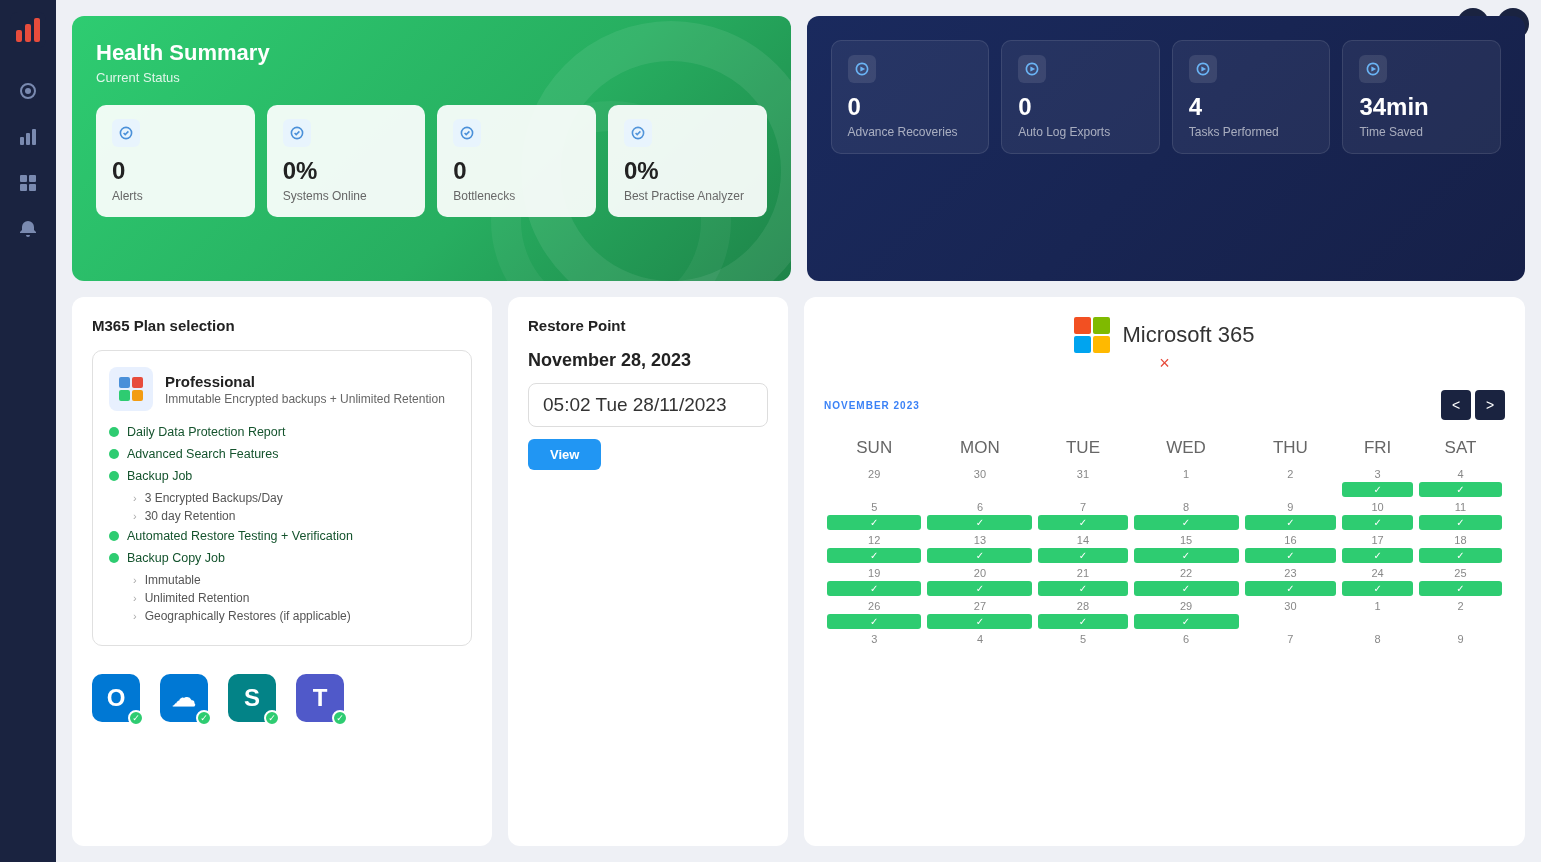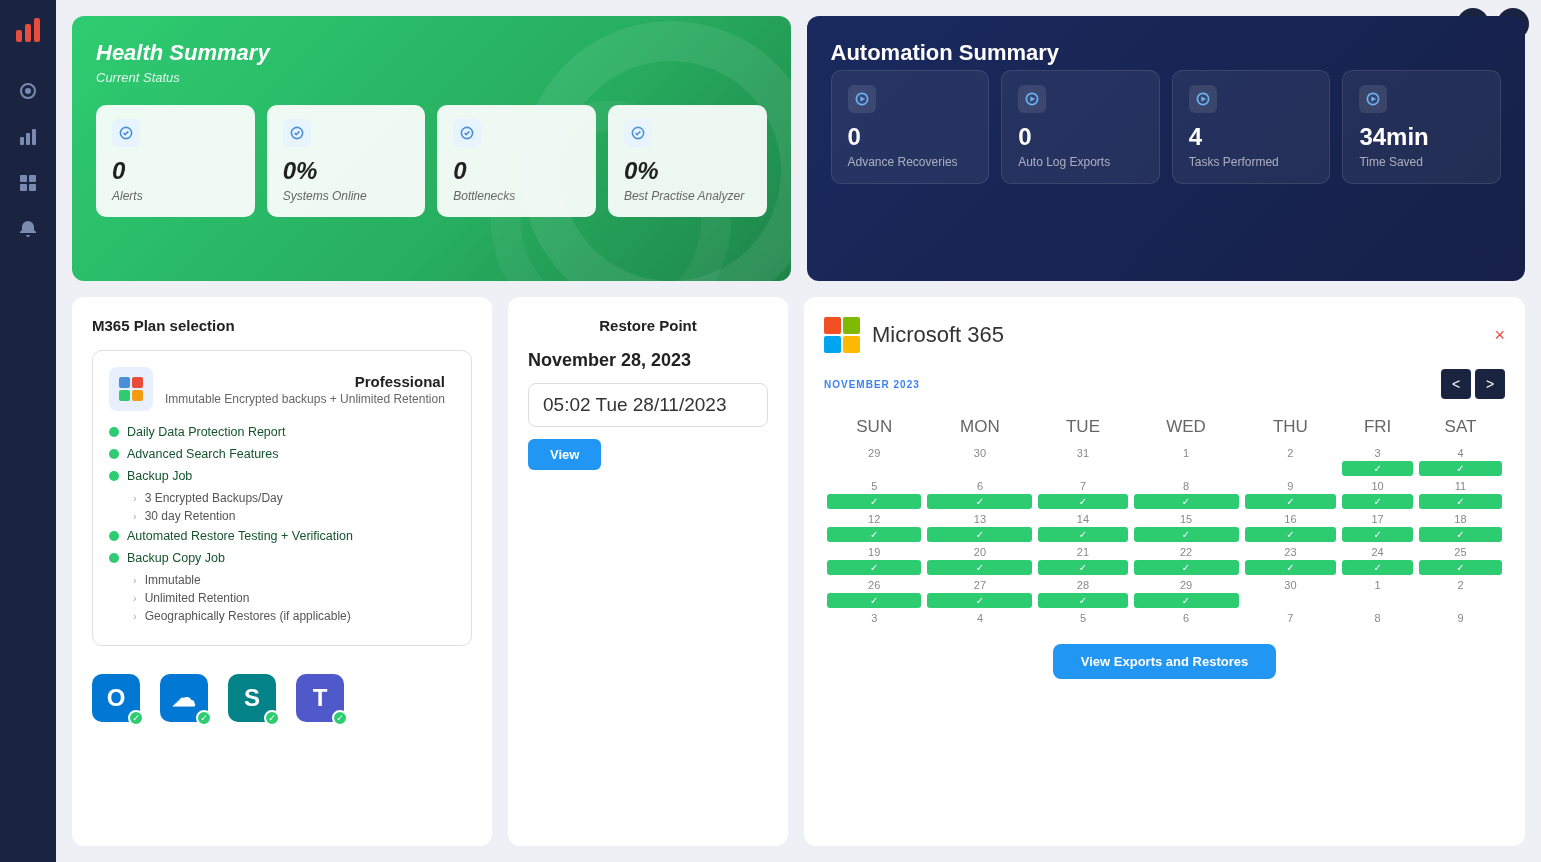--- a/index.html
+++ b/index.html
@@ -66,21 +66,20 @@
     }
 
     
     .health-summary {
       flex: 1;
       background: linear-gradient(135deg, #2ecc71 0%, #27ae60 60%, #1e8449 100%);
       border-radius: 12px;
       padding: 24px;
       position: relative;
       overflow: hidden;
-      font-style: italic;
     }
     .health-summary::after {
       content: '';
       position: absolute;
       right: -30px; bottom: -40px;
       width: 220px; height: 220px;
       border-radius: 50%;
       border: 40px solid rgba(255,255,255,0.08);
     }
     .health-summary::before {
@@ -156,21 +155,21 @@
       border-radius: 12px;
       padding: 20px;
       flex-shrink: 0;
     }
     .plan-card-title { font-size: 15px; font-weight: 600; color: #222; margin-bottom: 16px; }
     .plan-inner {
       border: 1px solid #e0e0e0;
       border-radius: 10px;
       padding: 16px;
     }
-    .plan-header { display: flex; align-items: center; gap: 12px; margin-bottom: 14px; text-align: right; }
+    .plan-header { display: flex; align-items: center; gap: 12px; margin-bottom: 14px; }
     .plan-icon-box {
       width: 44px; height: 44px;
       background: #e8f0fe;
       border-radius: 8px;
       display: flex; align-items: center; justify-content: center;
     }
     .plan-name { font-size: 15px; font-weight: 700; color: #222; }
     .plan-desc { font-size: 12px; color: #666; margin-top: 2px; }
 
     .plan-feature { display: flex; align-items: center; gap: 8px; font-size: 12.5px; color: #14532d; margin-bottom: 8px; }
@@ -199,21 +198,21 @@
       color: #fff;
     }
 
     
     .restore-card {
       flex: 0 0 280px;
       background: #fff;
       border-radius: 12px;
       padding: 20px;
     }
-    .restore-title { font-size: 15px; font-weight: 600; color: #222; margin-bottom: 16px; text-align: center; }
+    .restore-title { font-size: 15px; font-weight: 600; color: #222; margin-bottom: 16px; }
     .restore-date { font-size: 18px; font-weight: 600; color: #222; margin-bottom: 12px; }
     .restore-time-box {
       border: 1px solid #ddd;
       border-radius: 8px;
       padding: 10px 14px;
       font-size: 19px;
       color: #333;
       margin-bottom: 12px;
     }
     .view-btn {
@@ -231,20 +230,21 @@
     .calendar-card {
       flex: 1;
       background: #fff;
       border-radius: 12px;
       padding: 20px;
       position: relative;
     }
     .ms365-header {
       display: flex; align-items: center; justify-content: space-between;
       margin-bottom: 16px;
+      flex-direction: column;
     }
     .ms365-brand { display: flex; align-items: center; gap: 12px; }
     .ms365-logo { display: grid; grid-template-columns: 1fr 1fr; gap: 2px; width: 36px; height: 36px; }
     .ms365-logo-q { width: 17px; height: 17px; border-radius: 2px; }
     .ms365-name { font-size: 22px; font-weight: 300; color: #333; }
     .ms365-close { color: #e74c3c; font-size: 18px; cursor: pointer; }
 
     .cal-header { display: flex; align-items: center; justify-content: space-between; margin-bottom: 14px; }
     .cal-month { font-size: 10px; font-weight: 700; color: #3b82f6; letter-spacing: 1px; }
     .cal-nav { display: flex; gap: 4px; }
@@ -400,21 +400,20 @@
                 <path d="M7 10l2 2 4-4" stroke="#4a90d9" stroke-width="2" fill="none"></path>
               </svg>
     </div>
     <div class="stat-card-value">0%</div>
     <div class="stat-card-label">Best Practise Analyzer</div>
   </div>
         </div>
     </div>
 
     <div class="automation-summary">
-      <div class="section-title">Automation Summary</div>
       <div class="stat-cards" id="auto-stat-cards">
 
       <div class="auto-stat-card">
     <div class="auto-stat-card-icon">
       <svg viewBox="0 0 20 20" fill="#6ab4f5">
                 <path d="M10 2C5.58 2 2 5.58 2 10s3.58 8 8 8 8-3.58 8-8-3.58-8-8-8zm0 14a6 6 0 110-12 6 6 0 010 12z"></path>
                 <path d="M8 7l6 3-6 3V7z"></path>
               </svg>
     </div>
     <div class="auto-stat-card-value">0</div>
@@ -754,17 +753,16 @@
               <td class="cal-empty">
                 <div class="cal-day-num">8</div>
               </td>
               <td class="cal-empty">
                 <div class="cal-day-num">9</div>
               </td>
             </tr>
           </tbody>
       </table>
 
-      <button class="view-exports-btn">View Exports and Restores</button>
     </div>
 
   </div>
 </div>
 
 </body></html>

